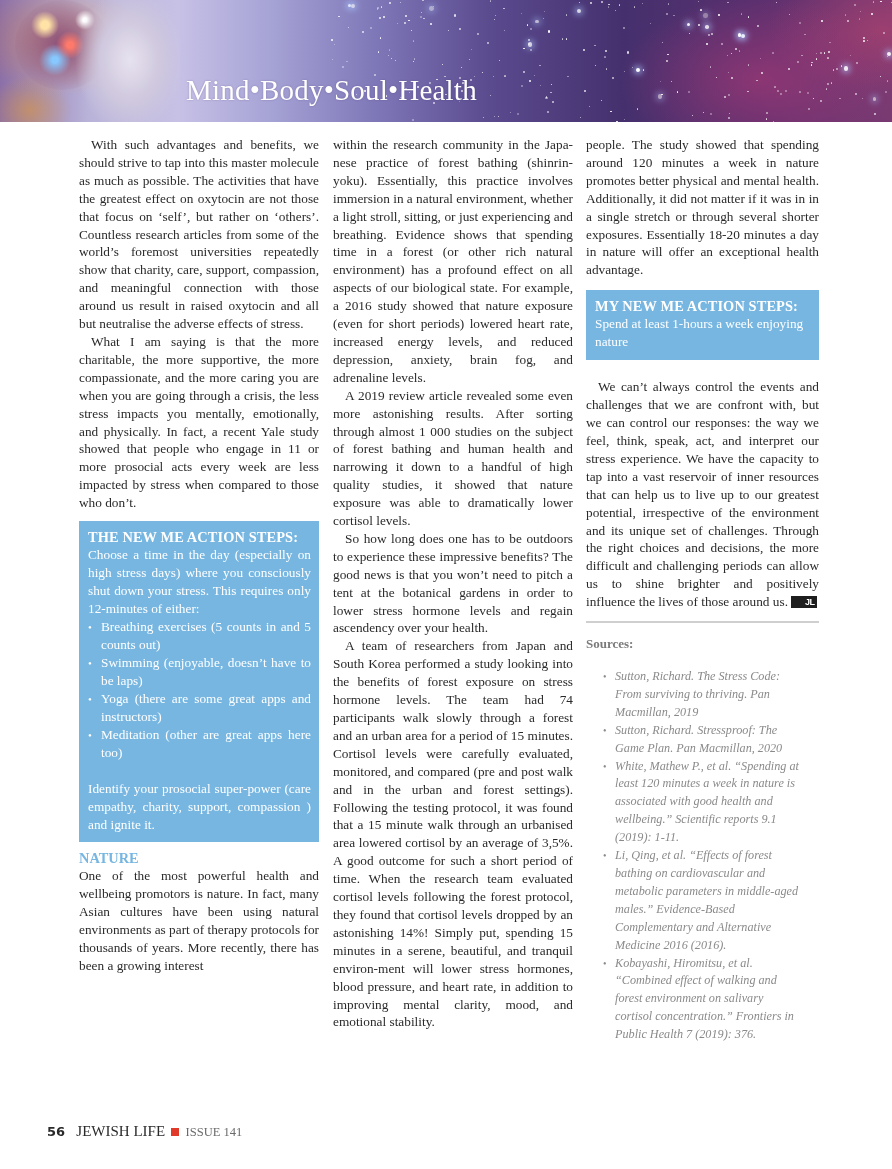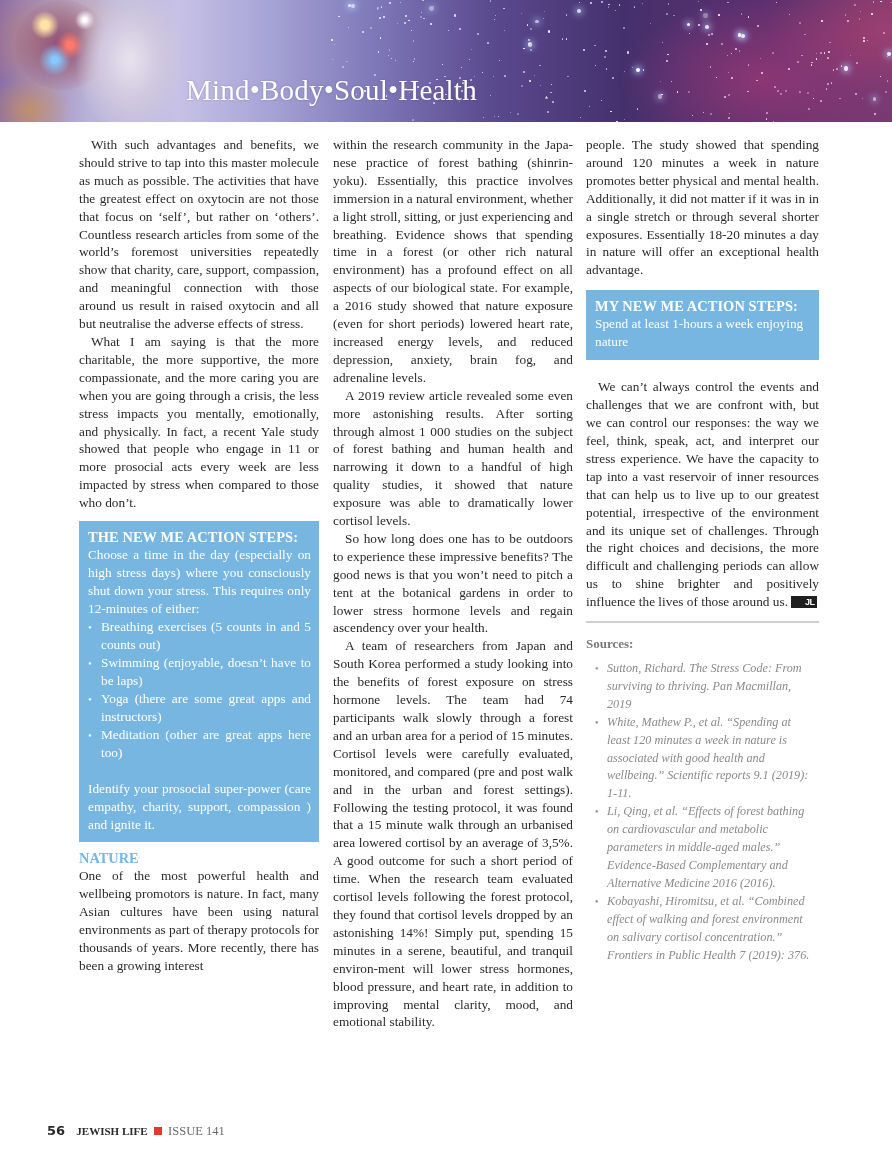--- a/index.html
+++ b/index.html
@@ -61,31 +61,31 @@
   .box-spacer { height: 18px; }
 
   .section-heading { color: #76b6e1; font-weight: bold; font-size: 14.4px; line-height: 17px; margin-top: 8px; text-transform: uppercase; }
 
   .jl-mark {
     display: inline-block; background: #1e1e1e; color: #ffffff; font-family: "Liberation Sans", "DejaVu Sans", sans-serif;
     font-weight: bold; font-size: 9px; line-height: 12px; padding: 0 2px; margin-left: 3px; vertical-align: 1px; letter-spacing: -0.5px;
   }
   .rule { height: 2px; background: #cfcfcf; margin: 10px 0 12px 0; }
   .sources-title { font-weight: bold; font-size: 13px; color: #7a7a7a; line-height: 17px; }
-  .sources { list-style: none; margin: 8px; padding: 0; }
+  .sources { list-style: none; margin: 16px; padding: 0; }
   .sources li {
     position: relative; padding-left: 13px; font-style: italic; font-size: 12.2px; line-height: 17.9px;
     color: #8a8a8a; text-align: left;
   }
   .sources li::before { content: "•"; position: absolute; left: 1px; top: 0; font-style: normal; font-size: 10px; color: #8a8a8a; }
 
   
   .footer { position: absolute; left: 47px; top: 1123px; font-size: 13px; line-height: 16px; white-space: nowrap; }
   .footer .page-num { font-weight: bold; font-family: "DejaVu Sans", sans-serif; font-size: 13px; color: #2a2a2a; margin-right: 8px; }
-  .footer .mag { font-weight: bold; color: #2a2a2a; font-size: 11px; }
+  .footer .mag { font-weight: normal; color: #2a2a2a; font-size: 15px; }
   .footer .sq { display: inline-block; width: 8px; height: 8px; background: #e03a2a; margin: 0 3px 0 3px; vertical-align: 0px; }
   .footer .issue { color: #6a6a6a; font-size: 12.5px; }
 </style>
 </head>
 <body>
 
 <div class="banner">
   <div class="brain"></div>
   <div class="face"></div>
   <div class="stars">
@@ -389,20 +389,21 @@
     <div class="box-text" style="text-align:left;">Spend at least 1-hours a week enjoying nature</div>
   </div>
 
   <p class="indent"><span>We can’t always control the events and challenges that we are confront with, but we can control our responses: the way we feel, think, speak, act, and interpret our stress experience. We have the capacity to tap into a vast reservoir of inner resources that can help us to live up to our greatest potential, irrespective of the environment and its unique set of challenges. Through the right choices and decisions, the more difficult and challenging periods can allow us to shine brighter and positively influence the lives of those around us.</span><span class="jl-mark">JL</span></p>
 
   <div class="rule"></div>
 
   <div class="sources-title">Sources:</div>
   <ul class="sources">
     <li>Sutton, Richard. The Stress Code: From surviving to thriving. Pan Macmillan, 2019</li>
+    <li>Sutton, Richard. Stressproof: The Game Plan. Pan Macmillan, 2020</li>
     <li>White, Mathew P., et al. “Spending at least 120 minutes a week in nature is associated with good health and wellbeing.” Scientific reports 9.1 (2019): 1-11.</li>
     <li>Li, Qing, et al. “Effects of forest bathing on cardiovascular and metabolic parameters in middle-aged males.” Evidence-Based Complementary and Alternative Medicine 2016 (2016).</li>
     <li>Kobayashi, Hiromitsu, et al. “Combined effect of walking and forest environment on salivary cortisol concentration.” Frontiers in Public Health 7 (2019): 376.</li>
   </ul>
 </div>
 
 <div class="footer">
   <span class="page-num">56</span>
   <span class="mag">JEWISH LIFE</span>
   <span class="sq"></span>

